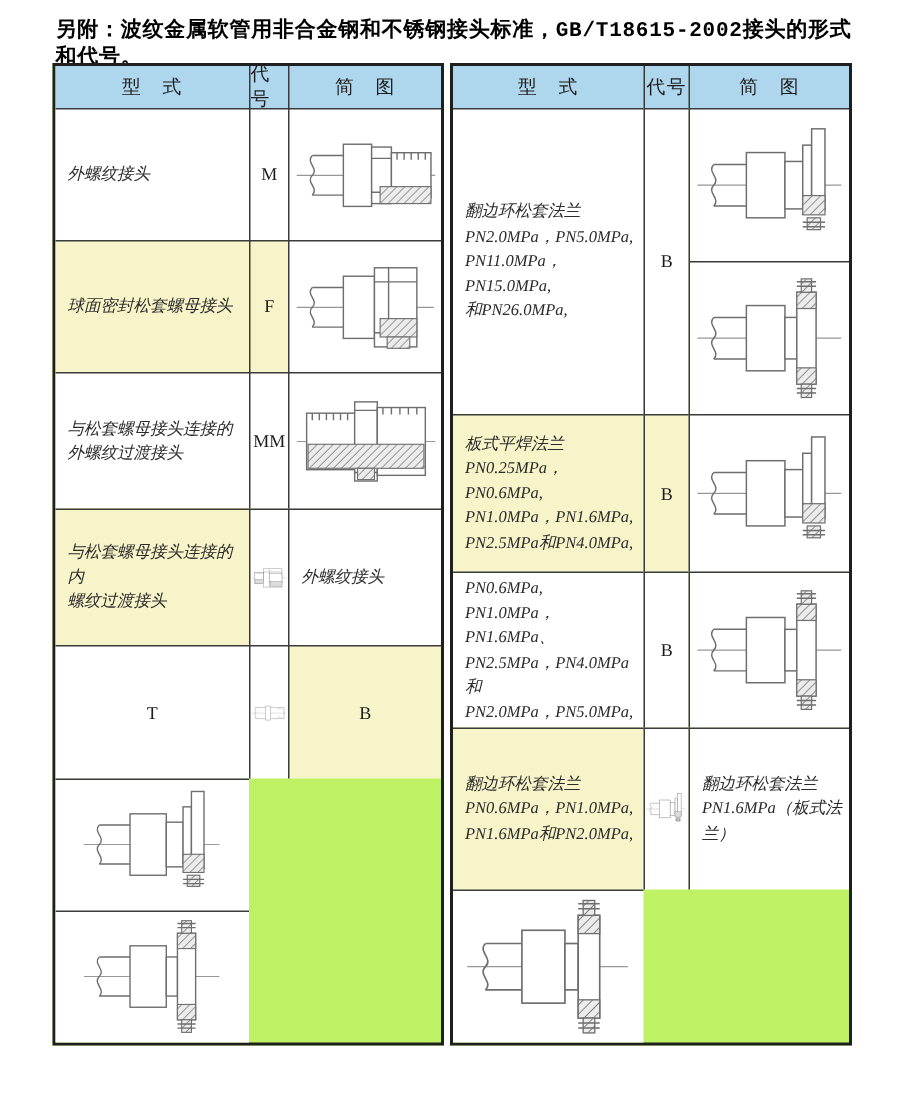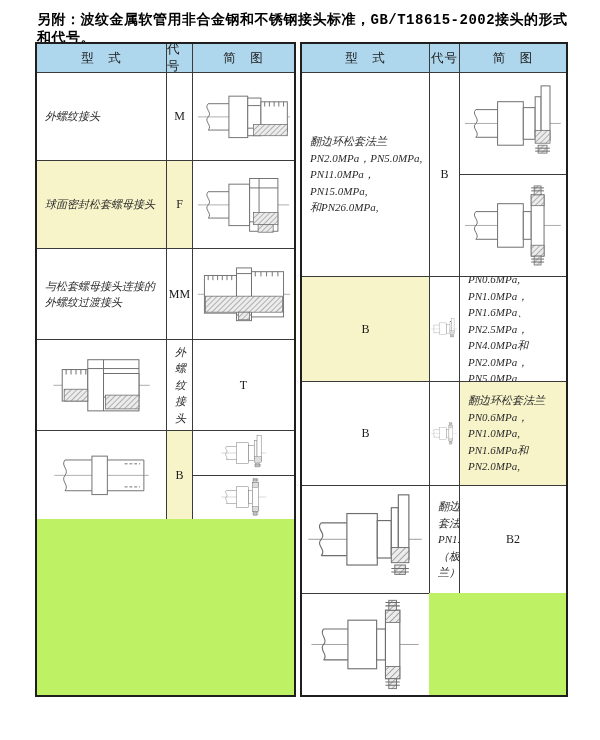--- a/index.html
+++ b/index.html
@@ -169,20 +169,22 @@
 
     <div class="cell type">与松套螺母接头连接的
 外螺纹过渡接头</div>
     <div class="cell code">MM</div>
     <div class="cell diag">
       <svg viewBox="0 0 104 86">
           <use href="#sym-mm"></use>
         </svg>
     </div>
 
+    <div class="cell type hl">与松套螺母接头连接的内
+螺纹过渡接头</div>
     <div class="cell diag">
       <svg viewBox="0 0 104 86">
           <use href="#sym-mf"></use>
         </svg>
     </div>
 
     <div class="cell type">外螺纹接头</div>
     <div class="cell code">T</div>
     <div class="cell diag">
       <svg viewBox="0 0 104 86">
@@ -221,20 +223,24 @@
             <use href="#sym-fla"></use>
           </svg>
       </div>
       <div class="sub">
         <svg viewBox="0 0 104 86">
             <use href="#sym-flb"></use>
           </svg>
       </div>
     </div>
 
+    <div class="cell type hl">板式平焊法兰
+PN0.25MPa，PN0.6MPa,
+PN1.0MPa，PN1.6MPa,
+PN2.5MPa和PN4.0MPa,</div>
     <div class="cell code hl">B</div>
     <div class="cell diag">
       <svg viewBox="0 0 104 86">
           <use href="#sym-fla"></use>
         </svg>
     </div>
 
     <div class="cell type">板式平焊法兰
 PN0.25MPa，PN0.6MPa,
 PN1.0MPa，PN1.6MPa、
@@ -252,21 +258,20 @@
 PN0.6MPa，PN1.0MPa,
 PN1.6MPa和PN2.0MPa,</div>
     <div class="cell diag">
       <svg viewBox="0 0 104 86">
           <use href="#sym-fla"></use>
         </svg>
     </div>
 
     <div class="cell type">翻边环松套法兰
 PN1.6MPa（板式法兰）</div>
-    <div class="cell code">B2</div>
     <div class="cell diag">
       <svg viewBox="0 0 104 86">
           <use href="#sym-flb"></use>
         </svg>
     </div>
   </div>
 
 </div>
 
 </body></html>

